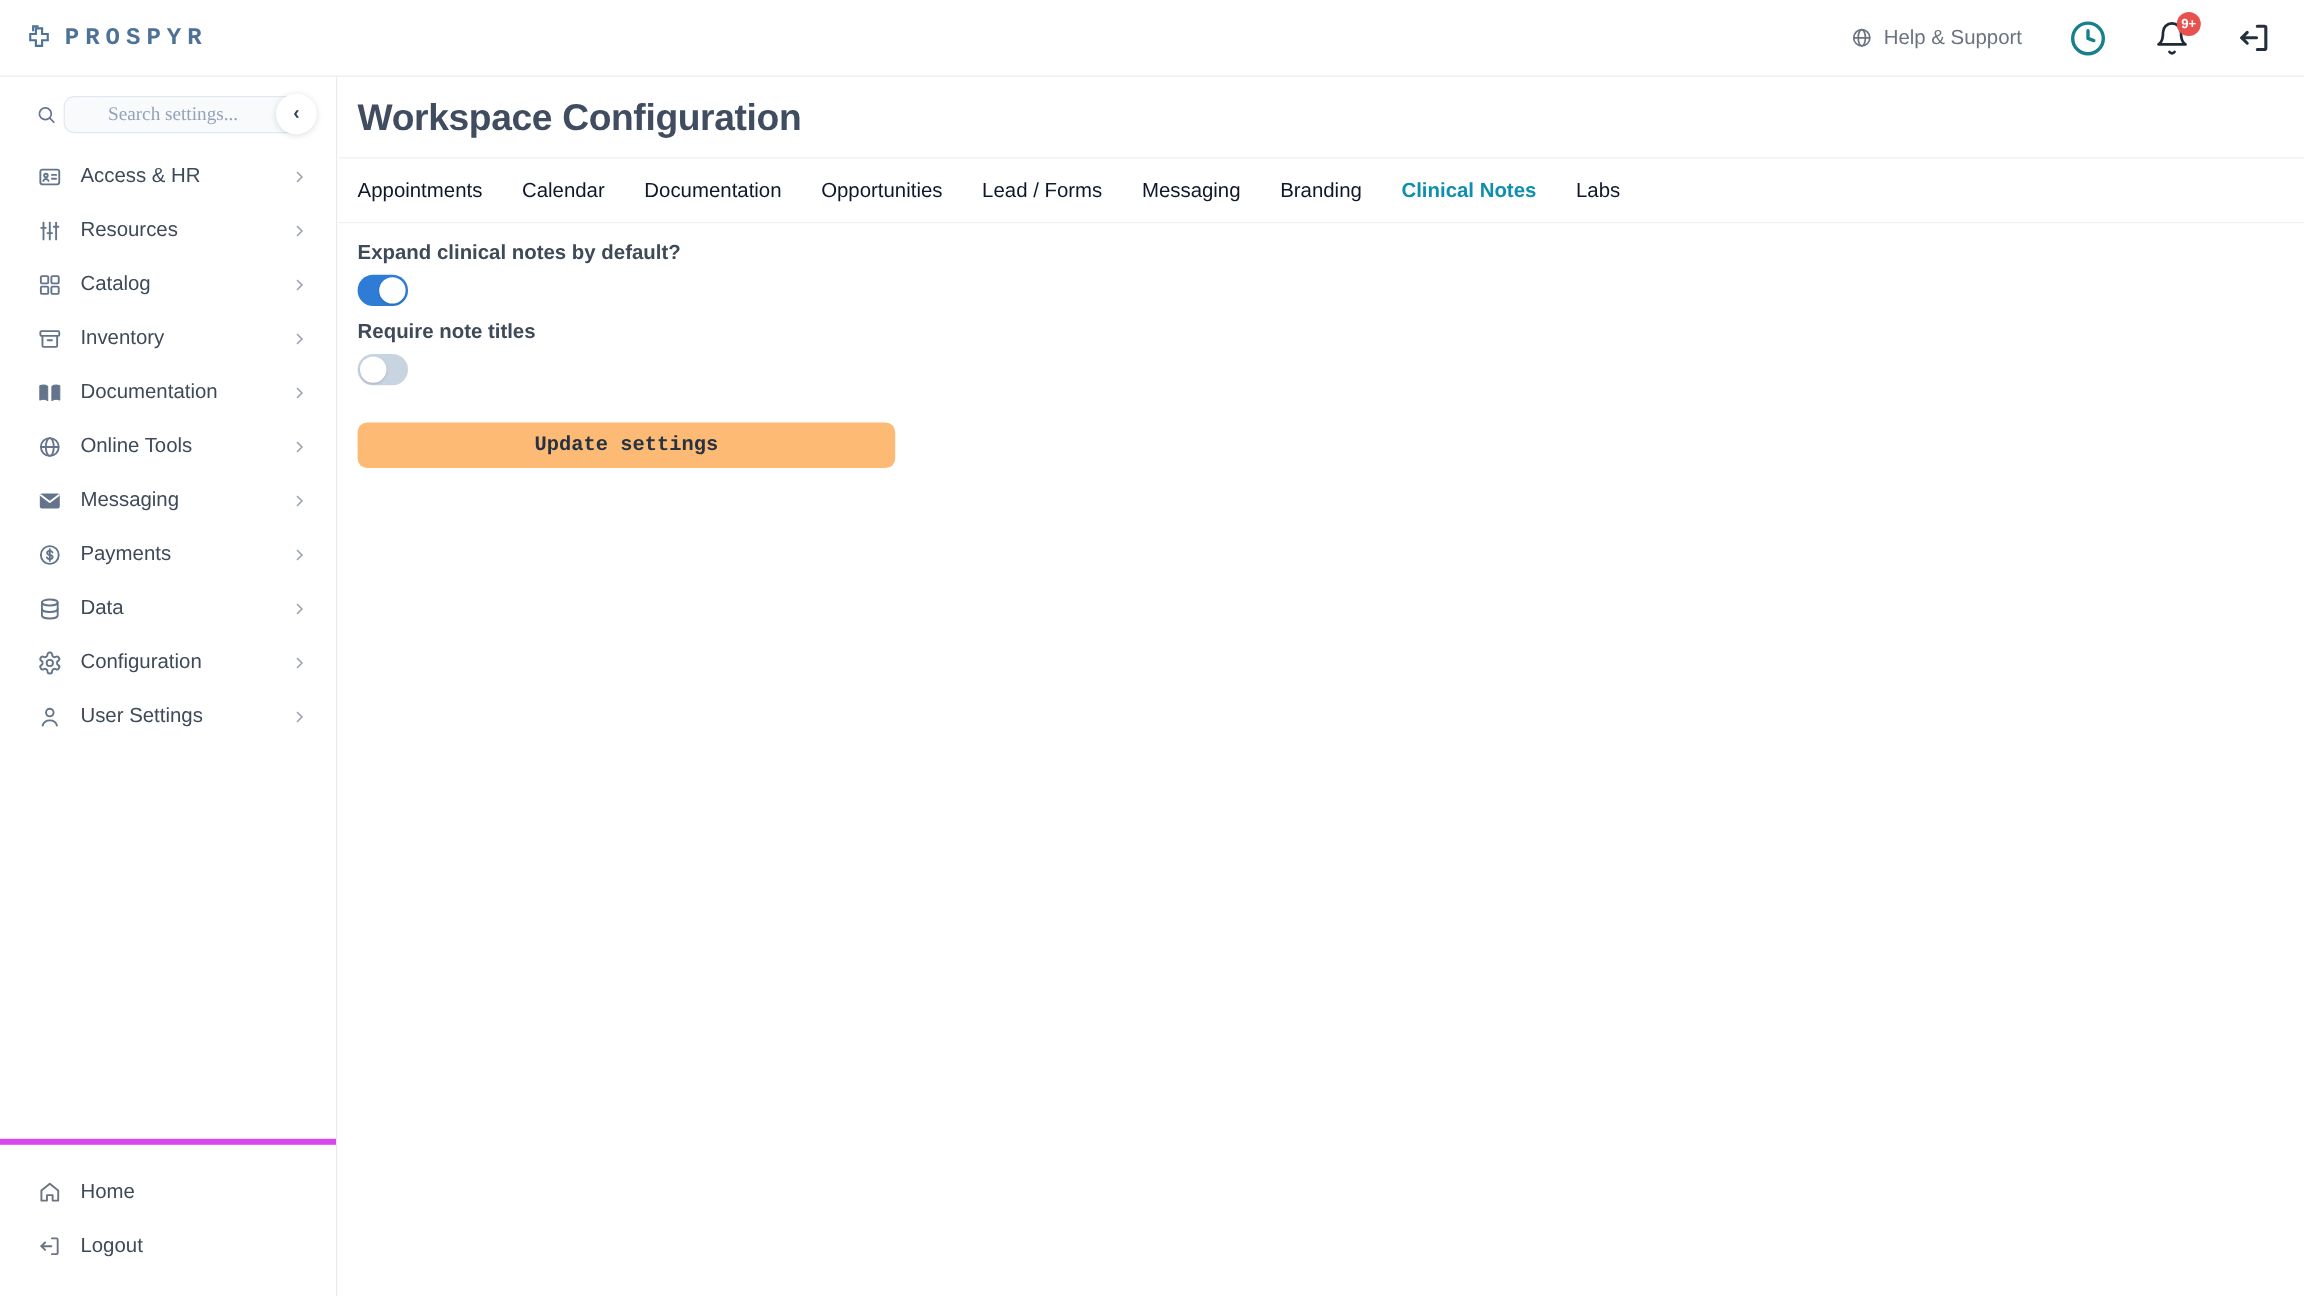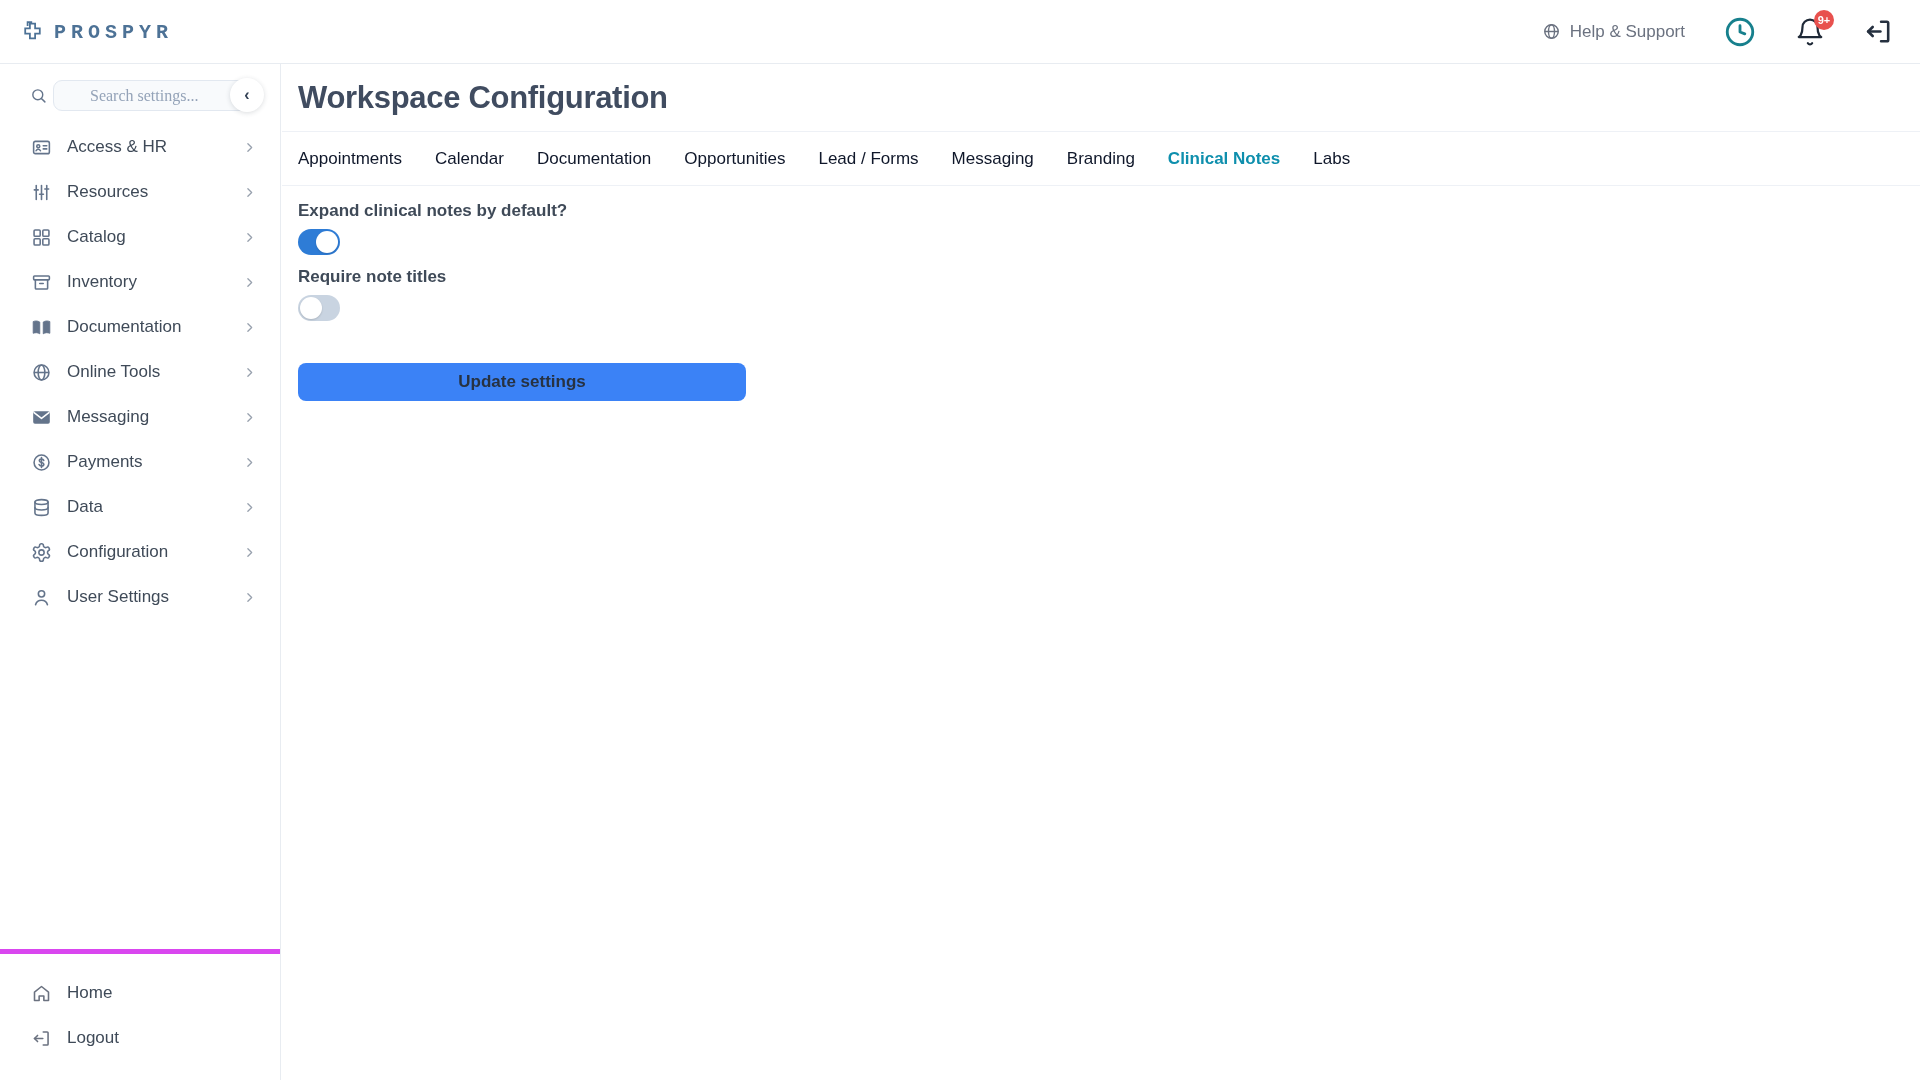--- a/index.html
+++ b/index.html
@@ -51,23 +51,23 @@
   .tab { font-size: 17px; color: #0f172a; cursor: pointer; white-space: nowrap; }
   .tab.active { color: #0e8fad; font-weight: bold; }
   .content { padding: 15px 16px 0; }
   .setting-label { font-size: 17px; font-weight: bold; color: #3f4a58; margin-bottom: 8px; }
   .toggle { position: relative; width: 42px; height: 26px; border-radius: 13px;
     background: #c9d4e1; cursor: pointer; margin-bottom: 12px; border: none; display: block; }
   .toggle .knob { position: absolute; top: 2px; left: 2px; width: 22px; height: 22px;
     border-radius: 50%; background: #fff; box-shadow: 0 1px 2px rgba(0,0,0,.15); }
   .toggle.on { background: #2e7cd6; }
   .toggle.on .knob { left: 18px; }
-  .update-btn { margin-top: 30px; width: 448px; height: 38px; background: #3b82f6;
+  .update-btn { margin-top: 19px; width: 448px; height: 38px; background: #fdba74;
     border: none; border-radius: 8px; font-size: 17px; font-weight: bold; color: #273242;
-    cursor: pointer; font-family: Liberation Sans, sans-serif; }
+    cursor: pointer; font-family: Liberation Mono, monospace; }
 </style>
 </head>
 <body>
 
 <header class="header">
   <div class="logo">
     <svg width="25" height="25" viewBox="0 0 24 24">
         <g fill="none" stroke="#4d7296" stroke-width="1.7" stroke-linejoin="miter">
           <path d="M9.5 4.5h5V9H19v5h-4.5v4.5h-5V14H5V9h4.5z"></path>
           <path d="M7.3 6.8V2.9h4.4"></path>

